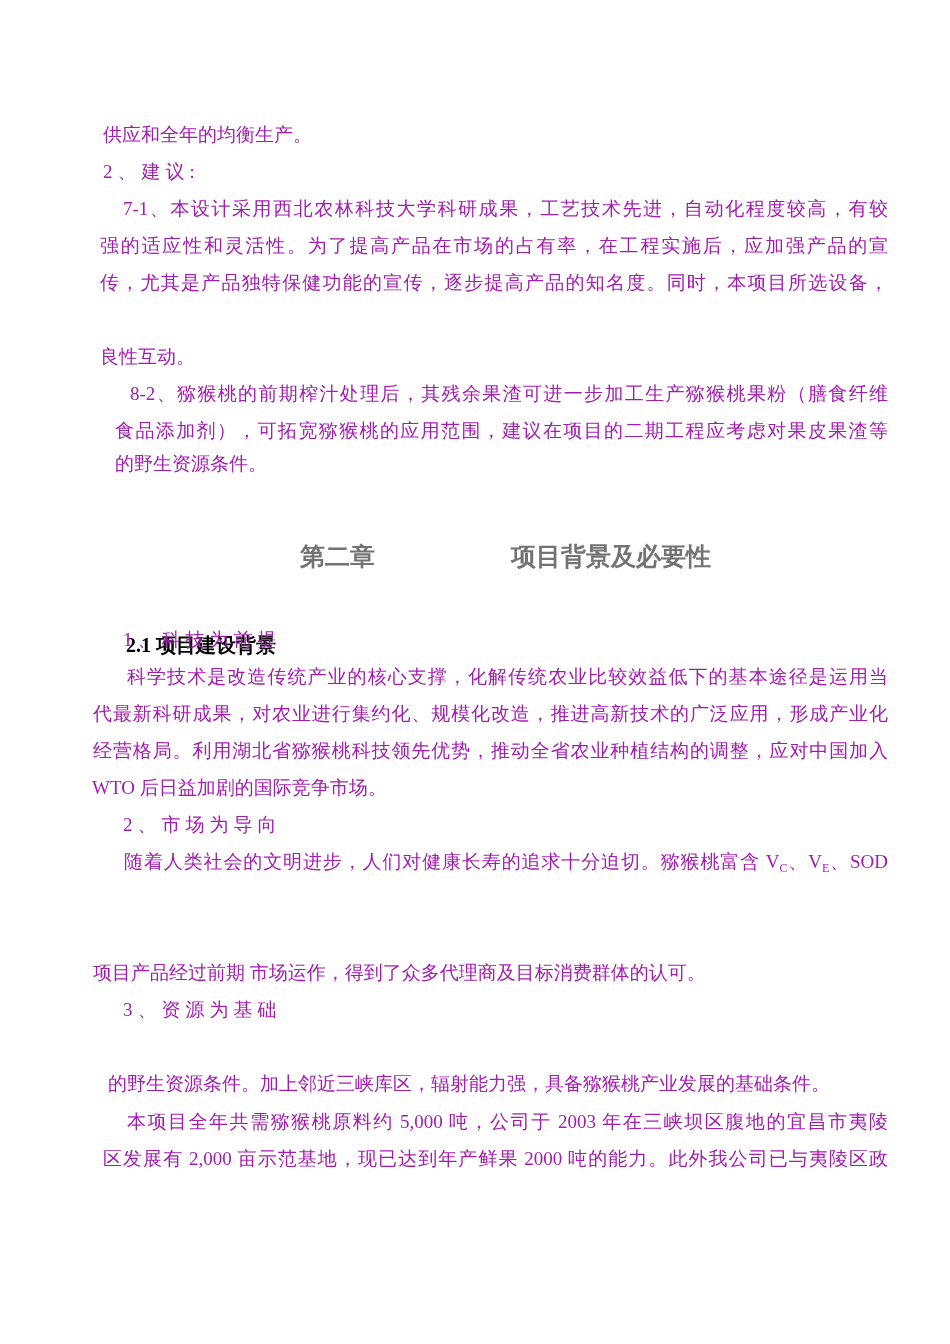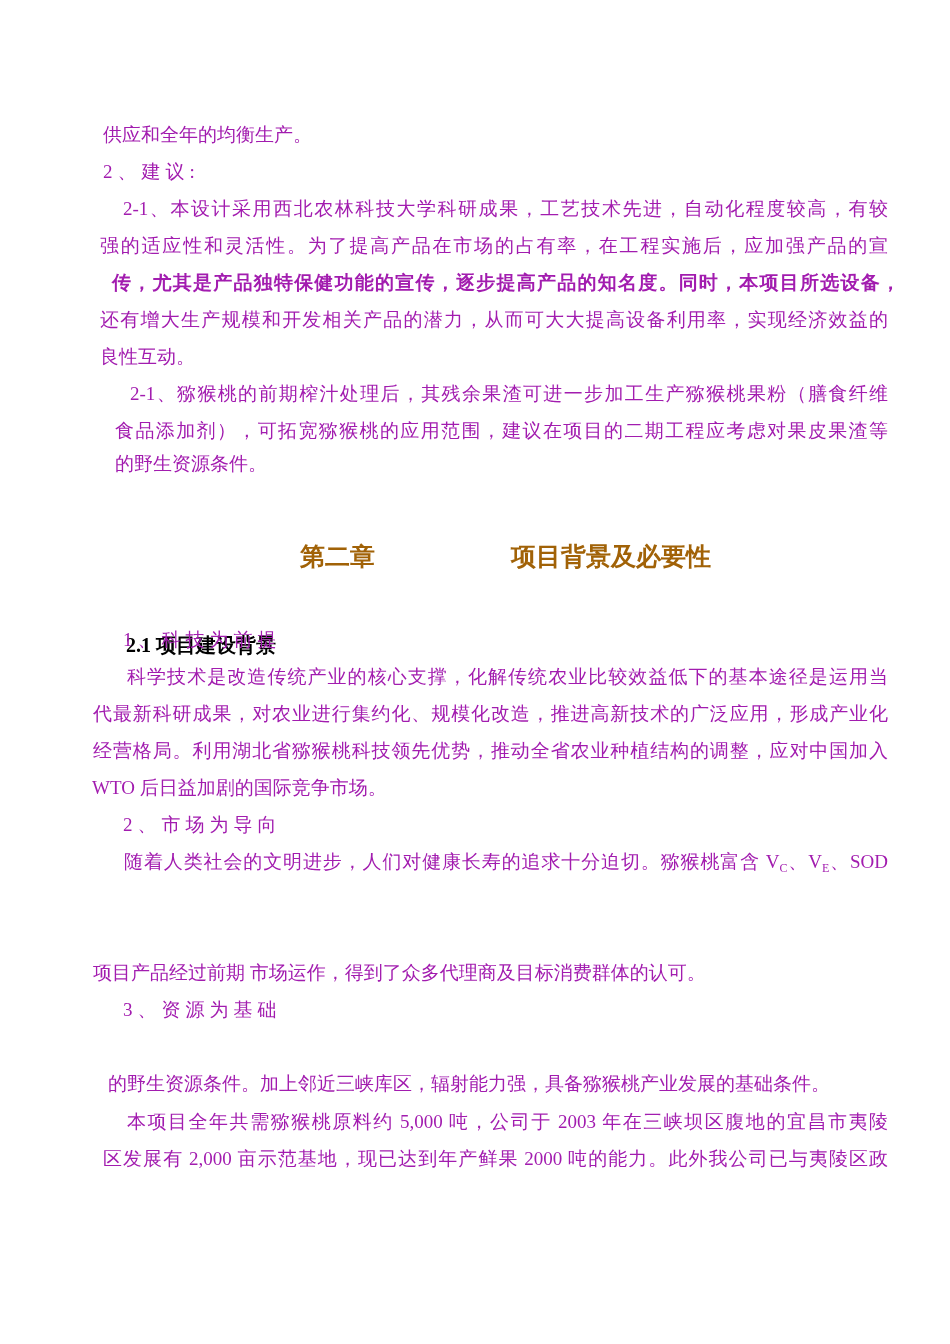--- a/index.html
+++ b/index.html
@@ -25,21 +25,21 @@
     text-align-last:justify;
     -moz-text-align-last:justify;
   }
   
   .sp{letter-spacing:5px;}
   .chapter{
     position:absolute;
     font-size:25px;
     font-weight:bold;
     white-space:pre;
-    color:#a16207;
+    color:#737373;
   }
   .chapter .gap{display:inline-block;width:136px;}
   .section{
     position:absolute;
     font-size:20px;
     font-weight:bold;
     white-space:pre;
     color:#000;
   }
   sub.vsub{
@@ -49,27 +49,26 @@
   }
 </style>
 </head>
 <body>
 
 <div class="page">
 
   <div class="ln" style="top:121px;left:103px;">供应和全年的均衡生产。</div>
   <div class="ln sp" style="top:158px;left:103px;">2、建议:</div>
 
-  <div class="ln j" style="top:195px;left:123px;width:765px;">2-1、本设计采用西北农林科技大学科研成果，工艺技术先进，自动化程度较高，有较</div>
+  <div class="ln j" style="top:195px;left:123px;width:765px;">7-1、本设计采用西北农林科技大学科研成果，工艺技术先进，自动化程度较高，有较</div>
   <div class="ln j" style="top:232px;left:100px;width:788px;">强的适应性和灵活性。为了提高产品在市场的占有率，在工程实施后，应加强产品的宣</div>
-  <div class="ln j" style="top:269px;left:112px;width:788px;font-weight:bold;">传，尤其是产品独特保健功能的宣传，逐步提高产品的知名度。同时，本项目所选设备，</div>
-  <div class="ln j" style="top:306px;left:100px;width:788px;">还有增大生产规模和开发相关产品的潜力，从而可大大提高设备利用率，实现经济效益的</div>
+  <div class="ln j" style="top:269px;left:100px;width:788px;">传，尤其是产品独特保健功能的宣传，逐步提高产品的知名度。同时，本项目所选设备，</div>
   <div class="ln" style="top:343px;left:100px;">良性互动。</div>
 
-  <div class="ln j" style="top:380px;left:130px;width:758px;">2-1、猕猴桃的前期榨汁处理后，其残余果渣可进一步加工生产猕猴桃果粉（膳食纤维</div>
+  <div class="ln j" style="top:380px;left:130px;width:758px;">8-2、猕猴桃的前期榨汁处理后，其残余果渣可进一步加工生产猕猴桃果粉（膳食纤维</div>
   <div class="ln j" style="top:417px;left:115px;width:773px;">食品添加剂），可拓宽猕猴桃的应用范围，建议在项目的二期工程应考虑对果皮果渣等</div>
   <div class="ln" style="top:450px;left:115px;">的野生资源条件。</div>
 
   <div class="chapter" style="top:512px;left:275px;">
     <span>第二章</span><span class="gap"></span><span>项目背景及必要性</span>
   </div>
 
   <div class="section" style="top:592px;left:126px;margin-top:40px;">2.1 项目建设背景</div>
 
   <div class="ln sp" style="top:626px;left:123px;">1、科技为前提</div>

